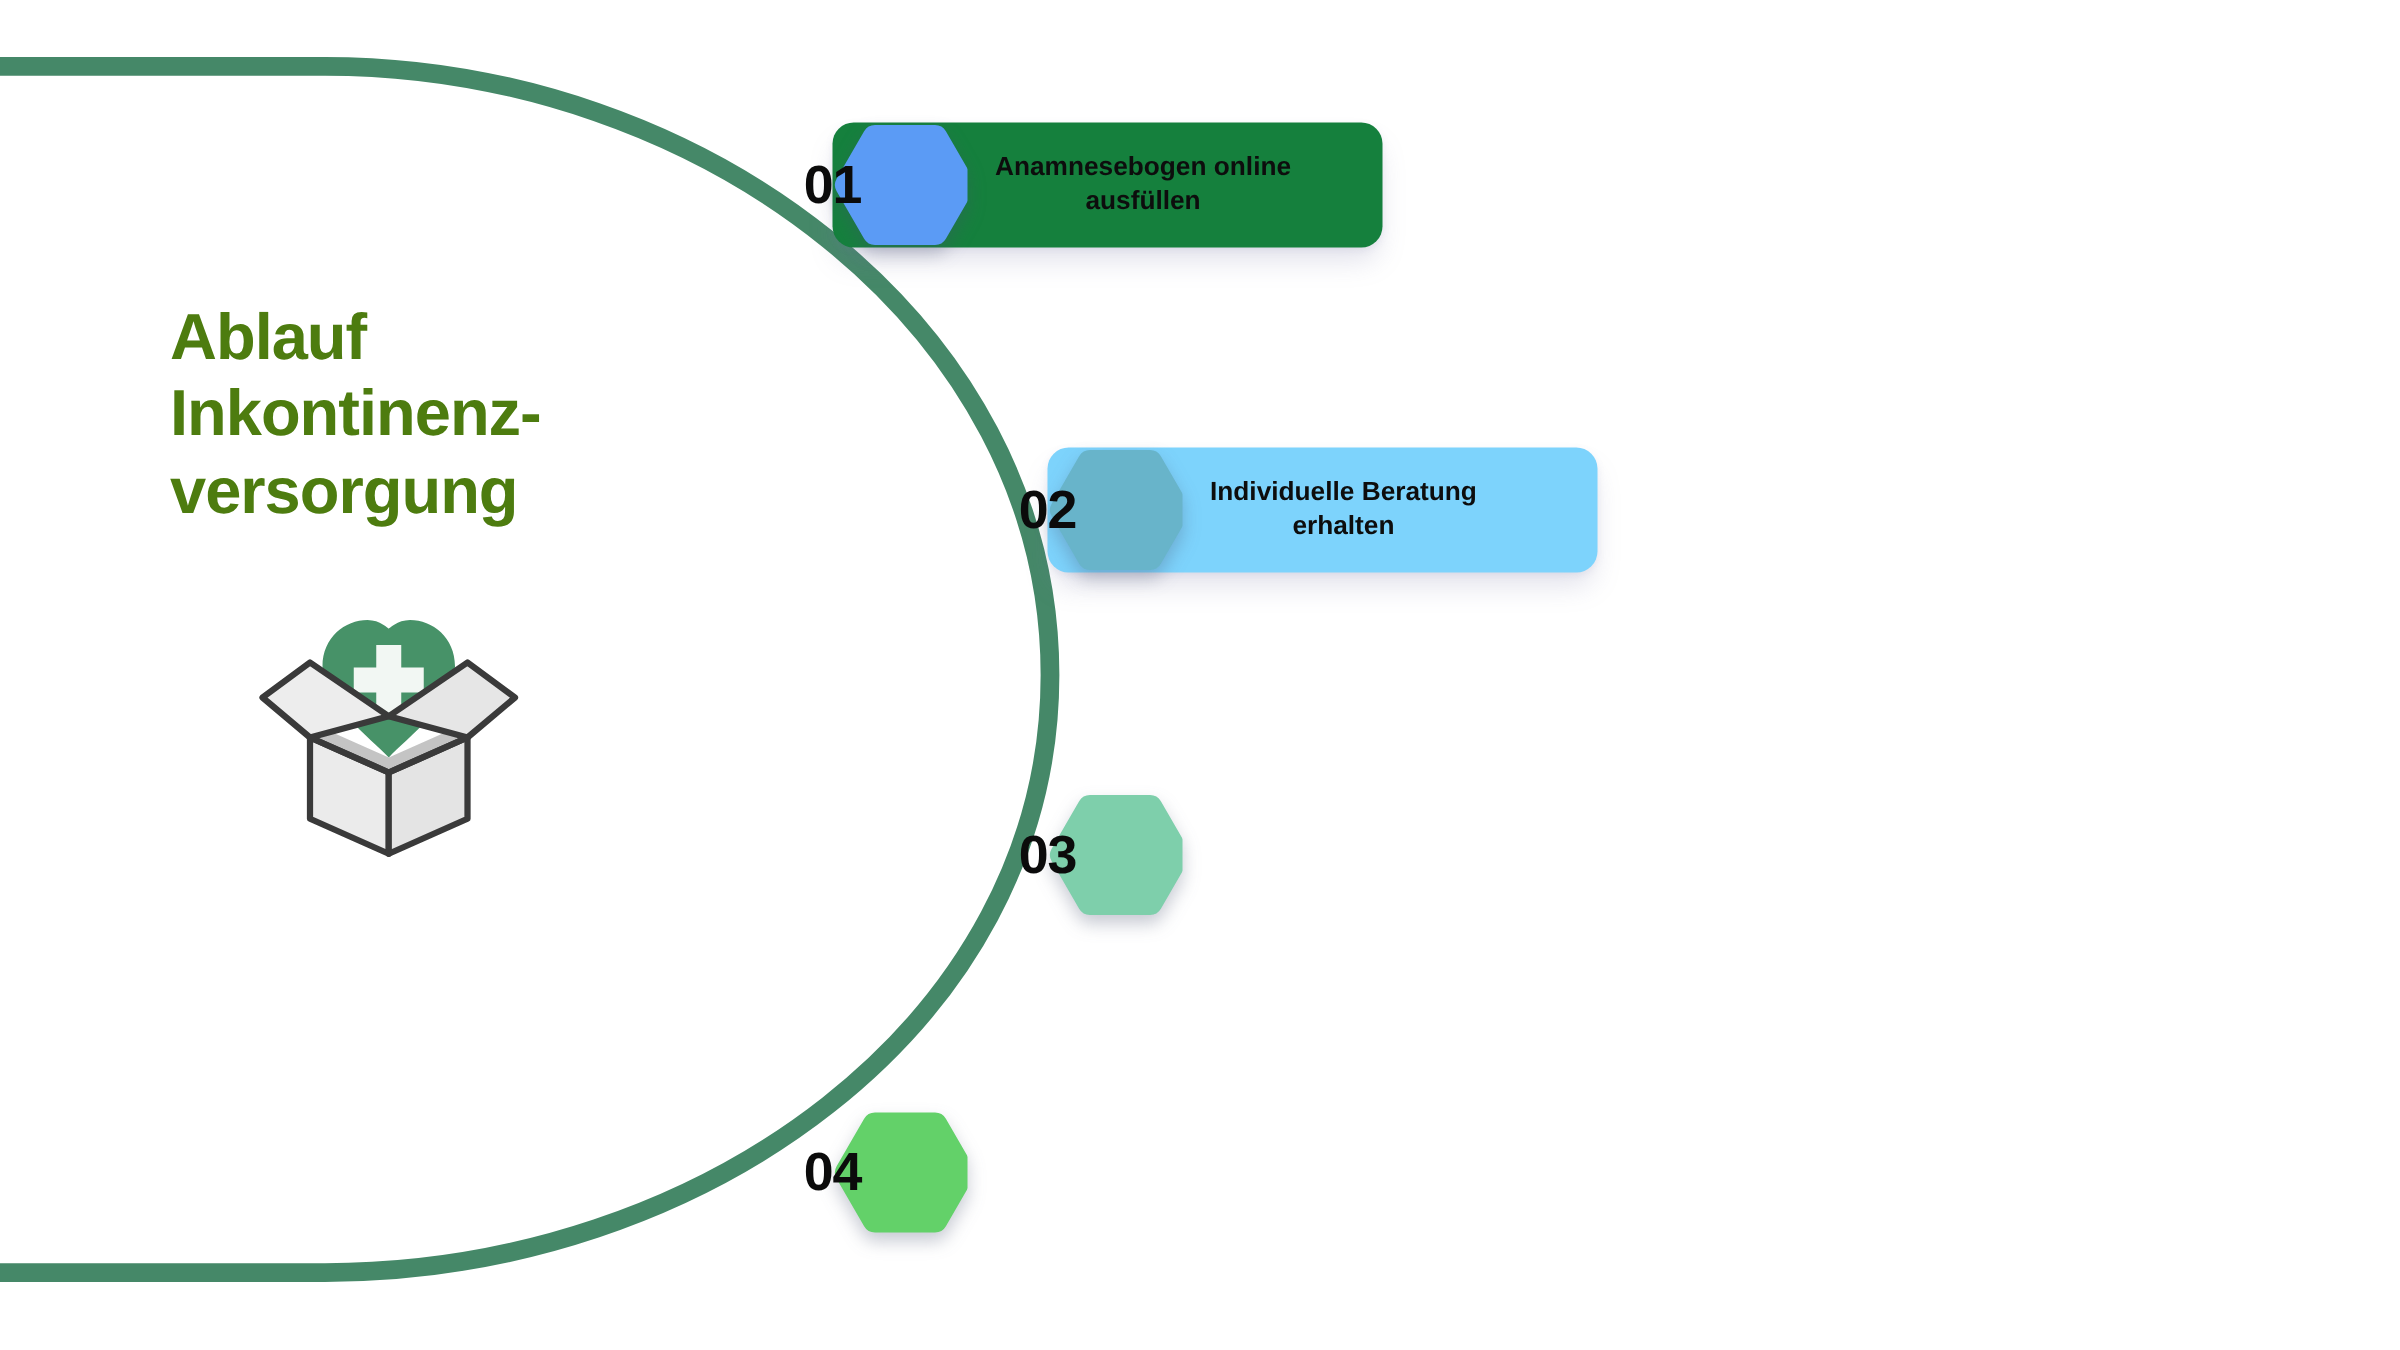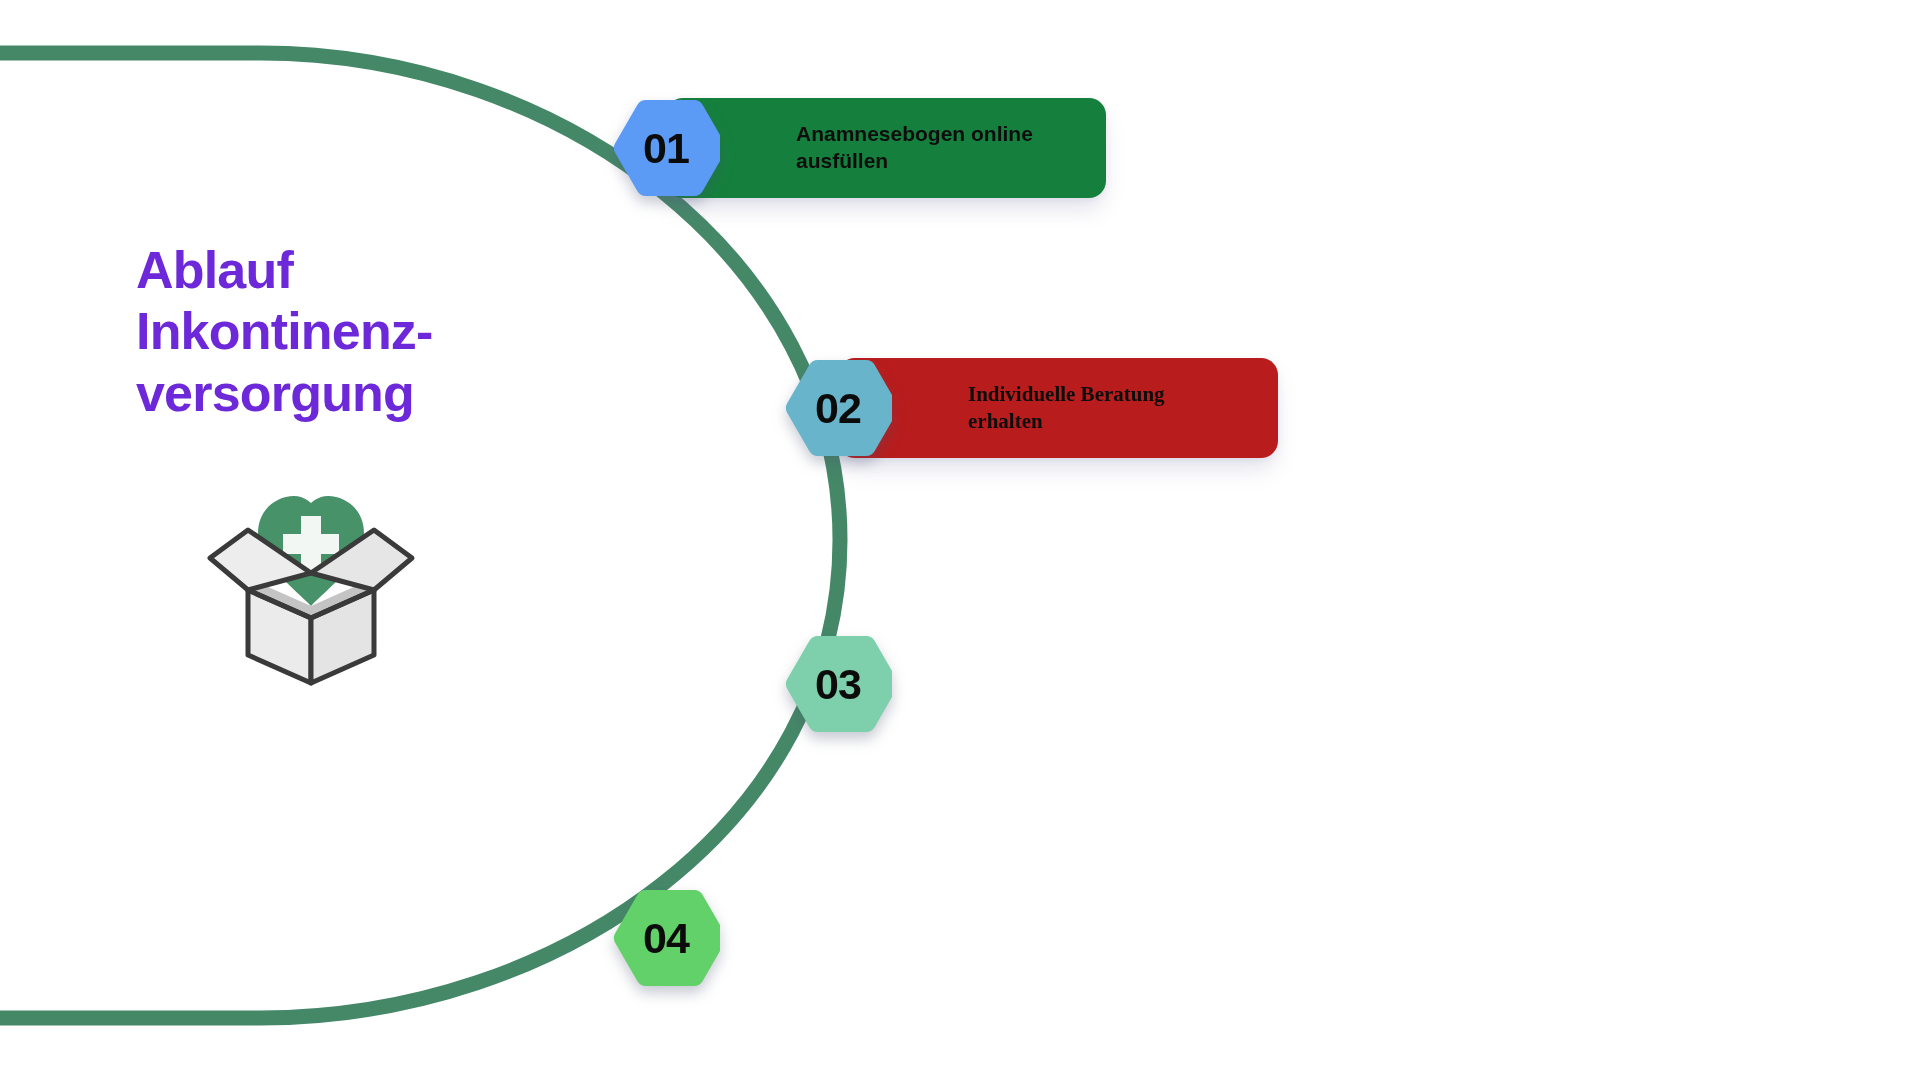--- a/index.html
+++ b/index.html
@@ -32,39 +32,40 @@
     left: 136px;
     top: 240px;
     width: 470px;
   }
   #page-title {
     margin: 0;
     font-size: 52px;
     line-height: 1.18;
     font-weight: bold;
     letter-spacing: -0.8px;
-    color: #6d28d9;
+    color: #4d7c0f;
     white-space: pre-line;
   }
 
   
   #illustration {
     position: absolute;
     left: 196px;
     top: 478px;
     width: 230px;
     height: 215px;
   }
 
   
   .step-row {
     position: absolute;
     display: flex;
     align-items: center;
     height: 100px;
+    text-align: center;
   }
   .step-card {
     position: relative;
     height: 100px;
     border-radius: 17px;
     background: #fafafc;
     box-shadow: 0 14px 22px -4px rgba(120,120,165,0.22),
                 0 2px 6px rgba(120,120,165,0.10);
     display: flex;
     align-items: center;
@@ -157,21 +158,21 @@
   </div>
 
   <div class="step-row" style="left:784px; top:358px;">
     <div class="hex-wrap">
       <svg class="hex-badge" viewBox="0 0 108 108">
         <path d="M30,6 h48 a10,10 0 0 1 8.7,5 l22,38 a10,10 0 0 1 0,10 l-22,38 a10,10 0 0 1 -8.7,5
                  h-48 a10,10 0 0 1 -8.7,-5 l-22,-38 a10,10 0 0 1 0,-10 l22,-38 a10,10 0 0 1 8.7,-5 z" transform="translate(4,0)" fill="#68b4ca"></path>
       </svg>
       <div class="hex-num">02</div>
     </div>
-    <div class="step-card" style="width: 440px; margin-left: -54px; padding-left: 130px; background: #b91c1c; font-family: Liberation Serif, serif;">
+    <div class="step-card" style="width: 440px; margin-left: -54px; padding-left: 130px; background: #7dd3fc;">
       <div class="step-label">Individuelle Beratung
 erhalten</div>
     </div>
   </div>
 
   <div class="step-row" style="left:784px; top:634px;gap:16px;">
     <div class="hex-wrap">
       <svg class="hex-badge" viewBox="0 0 108 108">
         <path d="M30,6 h48 a10,10 0 0 1 8.7,5 l22,38 a10,10 0 0 1 0,10 l-22,38 a10,10 0 0 1 -8.7,5
                  h-48 a10,10 0 0 1 -8.7,-5 l-22,-38 a10,10 0 0 1 0,-10 l22,-38 a10,10 0 0 1 8.7,-5 z" transform="translate(4,0)" fill="#7ecfab"></path>

